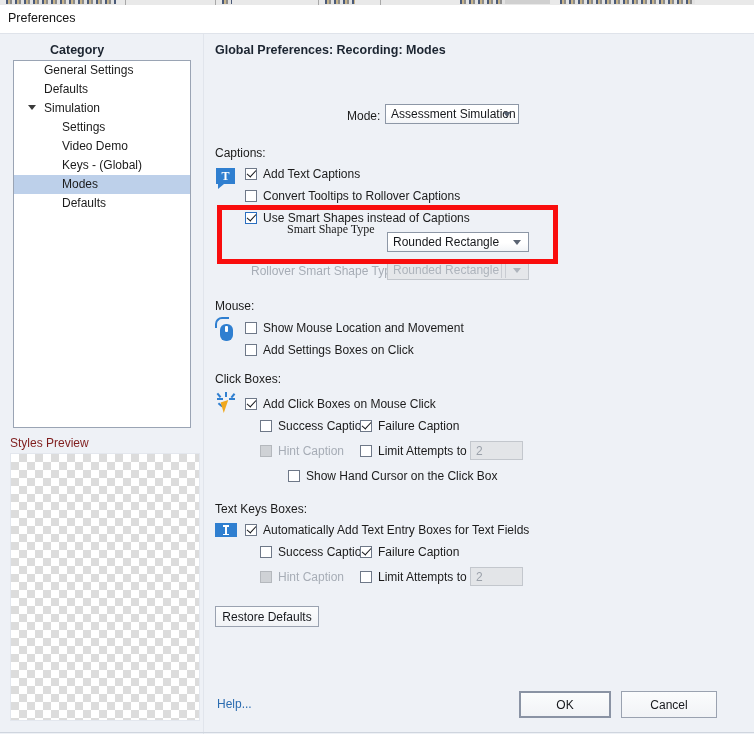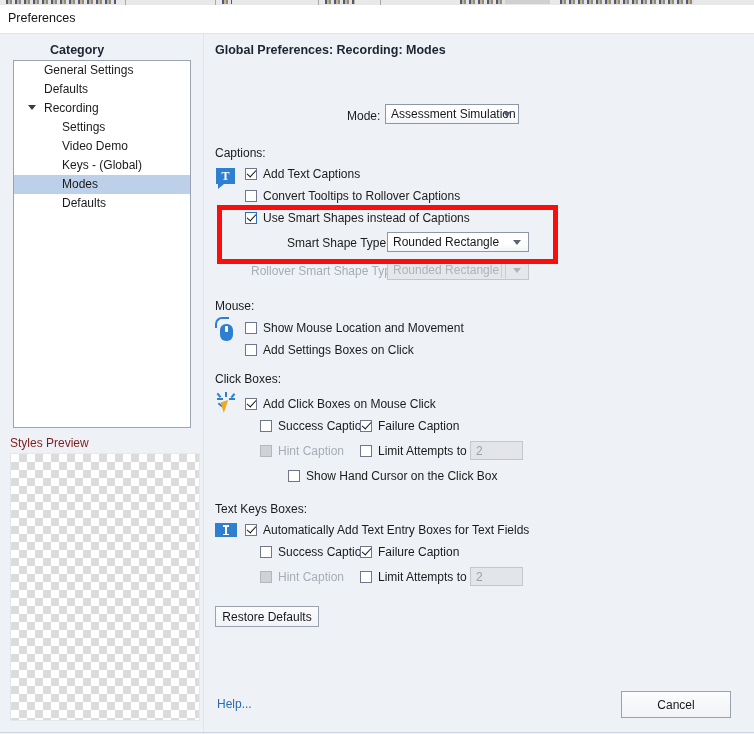--- a/index.html
+++ b/index.html
@@ -428,21 +428,21 @@
 
     <div id="category-tree">
       <div class="tree-item lvl1">
         <span class="tree-label">General Settings</span>
       </div>
       <div class="tree-item lvl1">
         <span class="tree-label">Defaults</span>
       </div>
       <div class="tree-item lvl1">
         <span class="tree-twisty"></span>
-        <span class="tree-label">Recording</span>
+        <span class="tree-label">Simulation</span>
       </div>
       <div class="tree-item lvl2">
         <span class="tree-label">Settings</span>
       </div>
       <div class="tree-item lvl2">
         <span class="tree-label">Video Demo</span>
       </div>
       <div class="tree-item lvl2">
         <span class="tree-label">Keys - (Global)</span>
       </div>
@@ -486,21 +486,21 @@
     <div class="cb-row" style="left:41px; top:176px;">
       <span class="cbox checked blue-border"></span>
       <span class="cb-label">Use Smart Shapes instead of Captions</span>
     </div>
 
     <div class="cb-row" style="left:41px; top:154px;">
       <span class="cbox"></span>
       <span class="cb-label">Convert Tooltips to Rollover Captions</span>
     </div>
 
-    <div class="abs sec-label" style="left:83px; top:202px;">Smart Shape Type</div>
+    <div class="abs sec-label" style="left:83px; top:188px;font-family:Liberation Serif, serif;">Smart Shape Type</div>
     <div class="dd" style="left:183px; top:198px; width:142px;">
       <span class="dd-text">Rounded Rectangle</span>
       <span class="dd-arrow-zone">
           <span class="dd-arrow"></span>
         </span>
     </div>
 
     <div class="abs sec-label" style="left:47px; top:230px; color:#a7adb6;">Rollover Smart Shape Type</div>
     <div class="dd disabled" style="left:183px; top:226px; width:142px;">
       <span class="dd-text">Rounded Rectangle</span>
@@ -608,18 +608,21 @@
     <div class="pbtn" style="left:11px; top:572px; width:104px; height:21px;">
       <span>Restore Defaults</span>
     </div>
 
   </div>
 
   <div id="smart-shape-highlight"></div>
 
   <div id="help-link">Help...</div>
 
-  <div class="pbtn" style="left:621px; top:657px; width:110px; height:27px;">
+  <div class="pbtn default" style="left:519px; top:657px; width:92px; height:27px;">
+    <span>OK</span>
+  </div>
+  <div class="pbtn" style="left:621px; top:657px; width:96px; height:27px;">
     <span>Cancel</span>
   </div>
 
   <div id="bottom-sep"></div>
 </div>
 
 </body></html>

